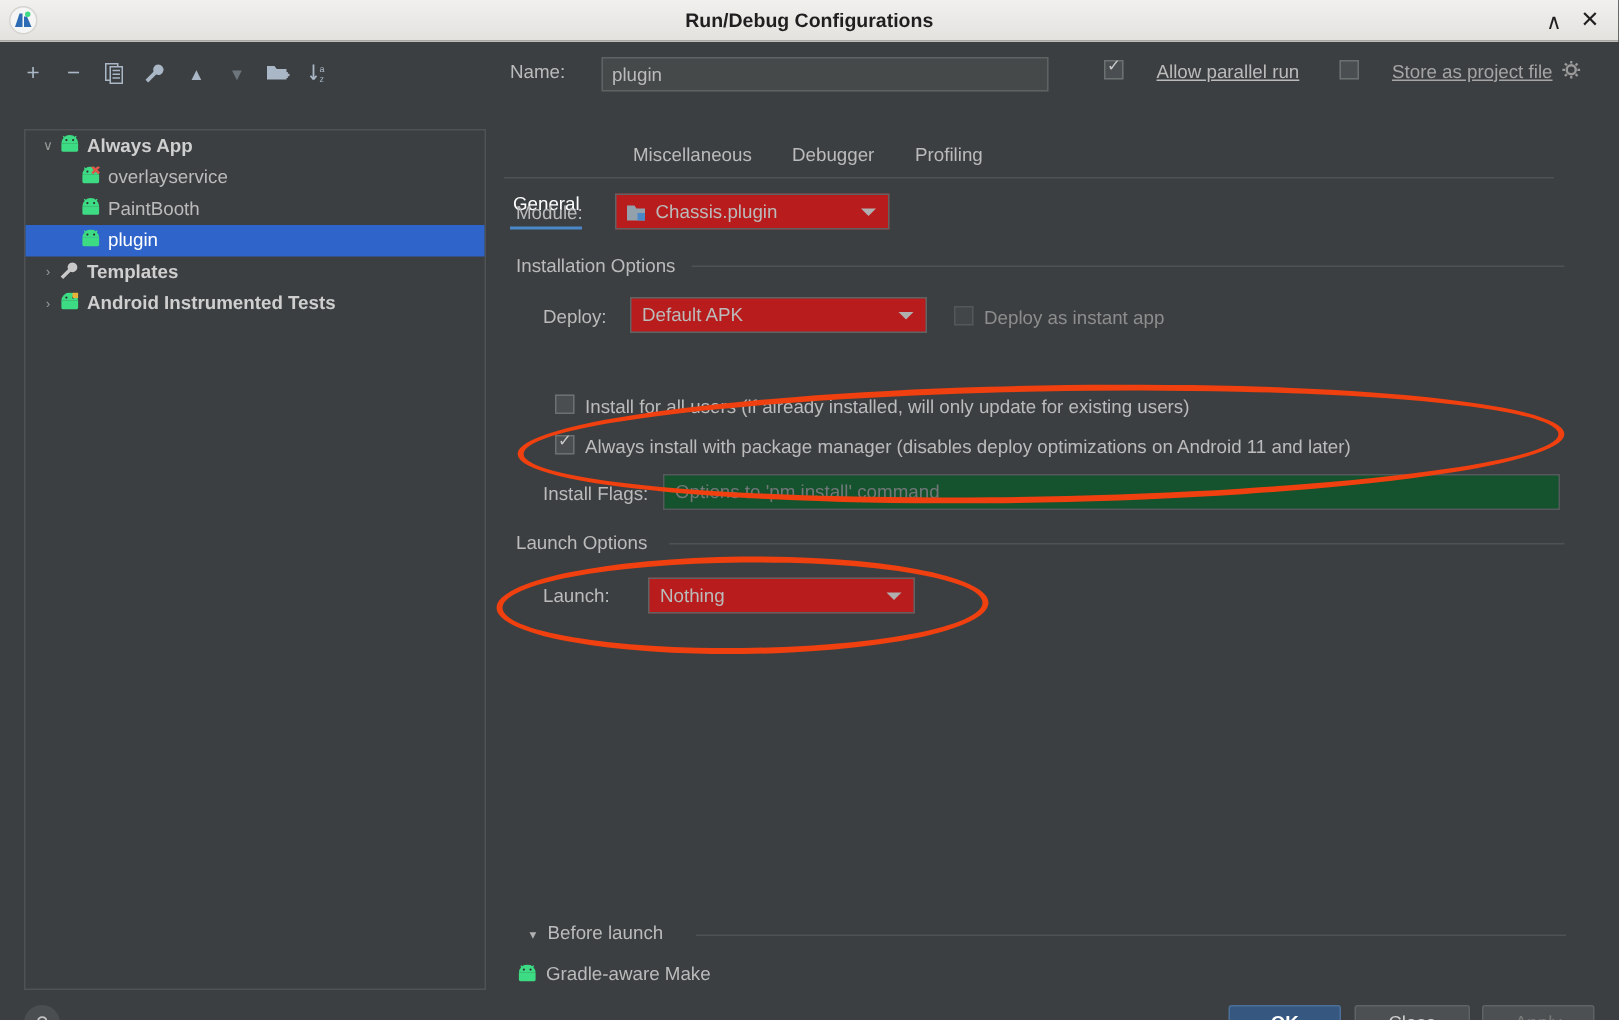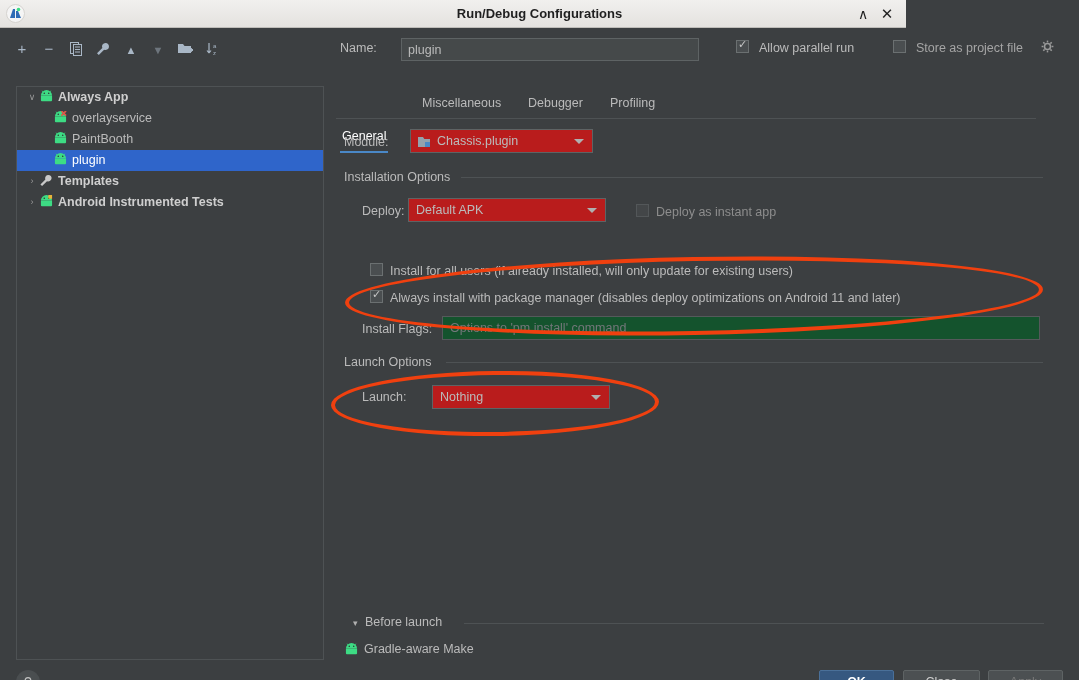--- a/index.html
+++ b/index.html
@@ -14,21 +14,21 @@
     font-size: 12.5px;
     color: #bbbbbb;
     overflow: hidden;
     position: relative;
   }
 
   
   .titlebar {
     position: absolute;
     left: 0; top: 0;
-    width: 906px; height: 28px;
+    width: 1079px; height: 28px;
     background: linear-gradient(#f1f0ee, #e4e2df);
     border-bottom: 1px solid #bfbdb9;
     box-sizing: border-box;
   }
   .title-icon {
     position: absolute;
     left: 6px; top: 4px;
     width: 19px; height: 19px;
     border-radius: 50%;
     background: #f5f5f5;
@@ -169,21 +169,21 @@
     color: #c8c8c8;
     line-height: 13px;
   }
   .cbx.dim { opacity: 0.5; }
 
   .topcheck {
     position: absolute;
     top: 12px;
     font-size: 12.5px;
   }
-  .topcheck span.lbl { padding-left: 10px; vertical-align: middle; }
+  .topcheck span.lbl { padding-left: 22px; vertical-align: middle; text-decoration: underline; }
   .tc-parallel { left: 400px; }
   .tc-store { left: 557px; color: #a5a5a5; }
   .gear-wrap { position: absolute; left: 705px; top: 12px; }
 
   
   .tabs {
     position: absolute;
     left: 0; top: 62px;
     width: 700px; height: 30px;
   }
@@ -507,21 +507,21 @@
           <rect x="7" y="6" width="5" height="5" fill="#4a88c7"></rect>
         </svg>
       </span><span>Chassis.plugin</span>
       <span class="arrow"></span>
     </div>
 
     <div class="grouphdr" style="left:8px; top:142px;">Installation Options</div>
     <div class="groupline" style="left:125px; top:149px; width:582px;"></div>
 
     <div class="formlabel" style="left:26px; top:176px;">Deploy:</div>
-    <div class="combo" style="left:72px; top:170px; width:198px;">
+    <div class="combo" style="left:84px; top:170px; width:198px;">
       <span>Default APK</span>
       <span class="arrow"></span>
     </div>
 
     <div class="checkrow disabled" style="left:300px; top:176px;">
       <span class="cbx dim"></span><span class="lbl">Deploy as instant app</span>
     </div>
 
     <div class="checkrow" style="left:34px; top:235px;">
       <span class="cbx"></span><span class="lbl">Install for all users (if already installed, will only update for existing users)</span>

